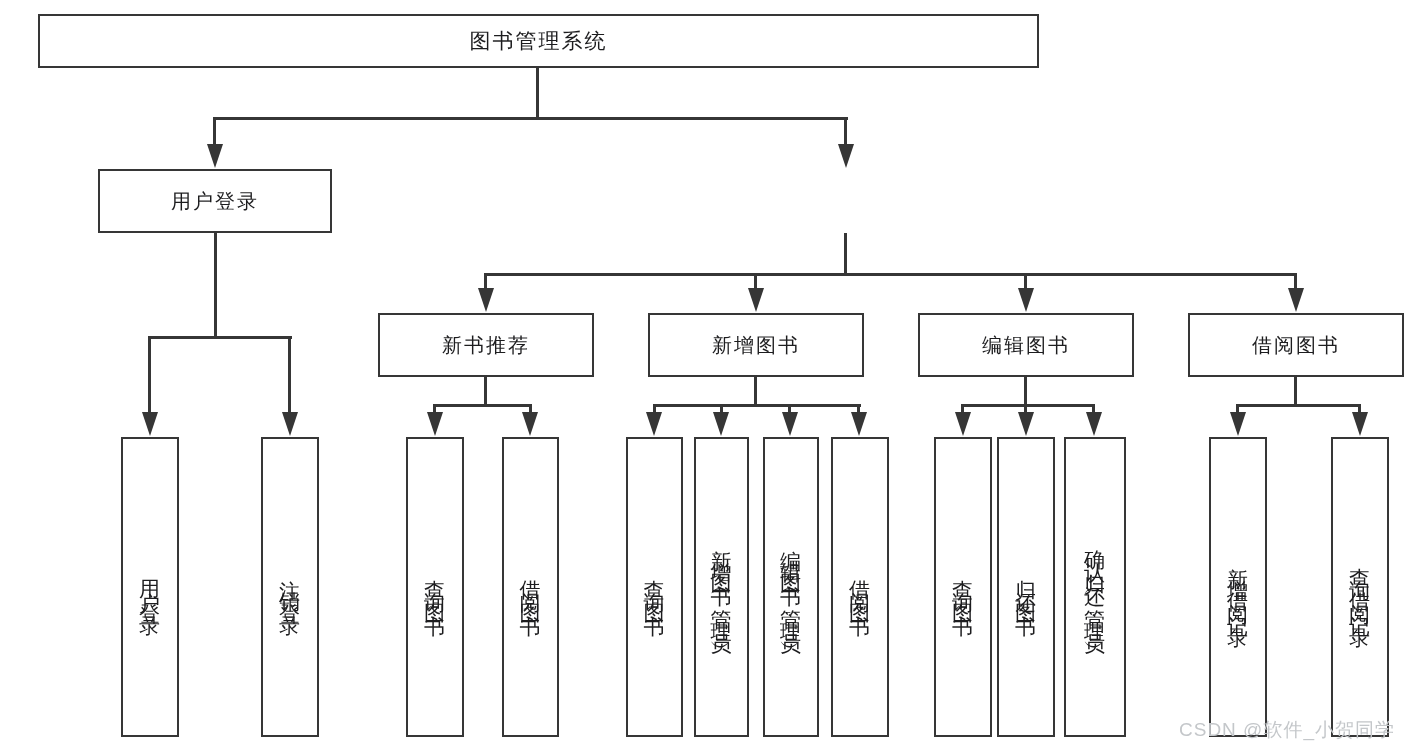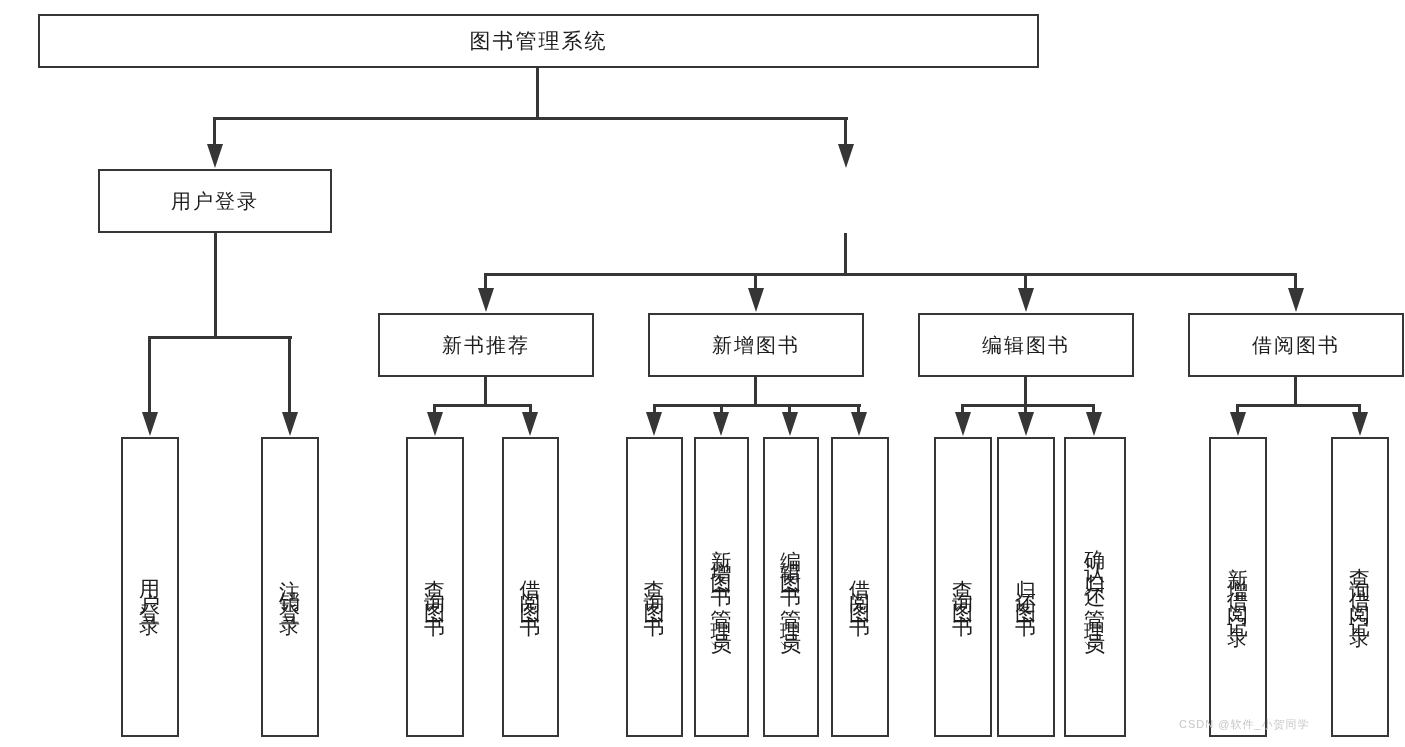--- a/index.html
+++ b/index.html
@@ -40,21 +40,21 @@
     position: absolute;
     width: 0; height: 0;
     border-left: 8px solid transparent;
     border-right: 8px solid transparent;
     border-top: 24px solid #363636;
   }
   .watermark {
     position: absolute;
     left: 1163px;
     top: 717px;
-    font-size: 11px;
+    font-size: 19px;
     letter-spacing: 1px;
     color: #c4c7ca;
     white-space: nowrap;
     z-index: 5;
   }
 </style>
 </head>
 <body>
 
 <div class="stage">

